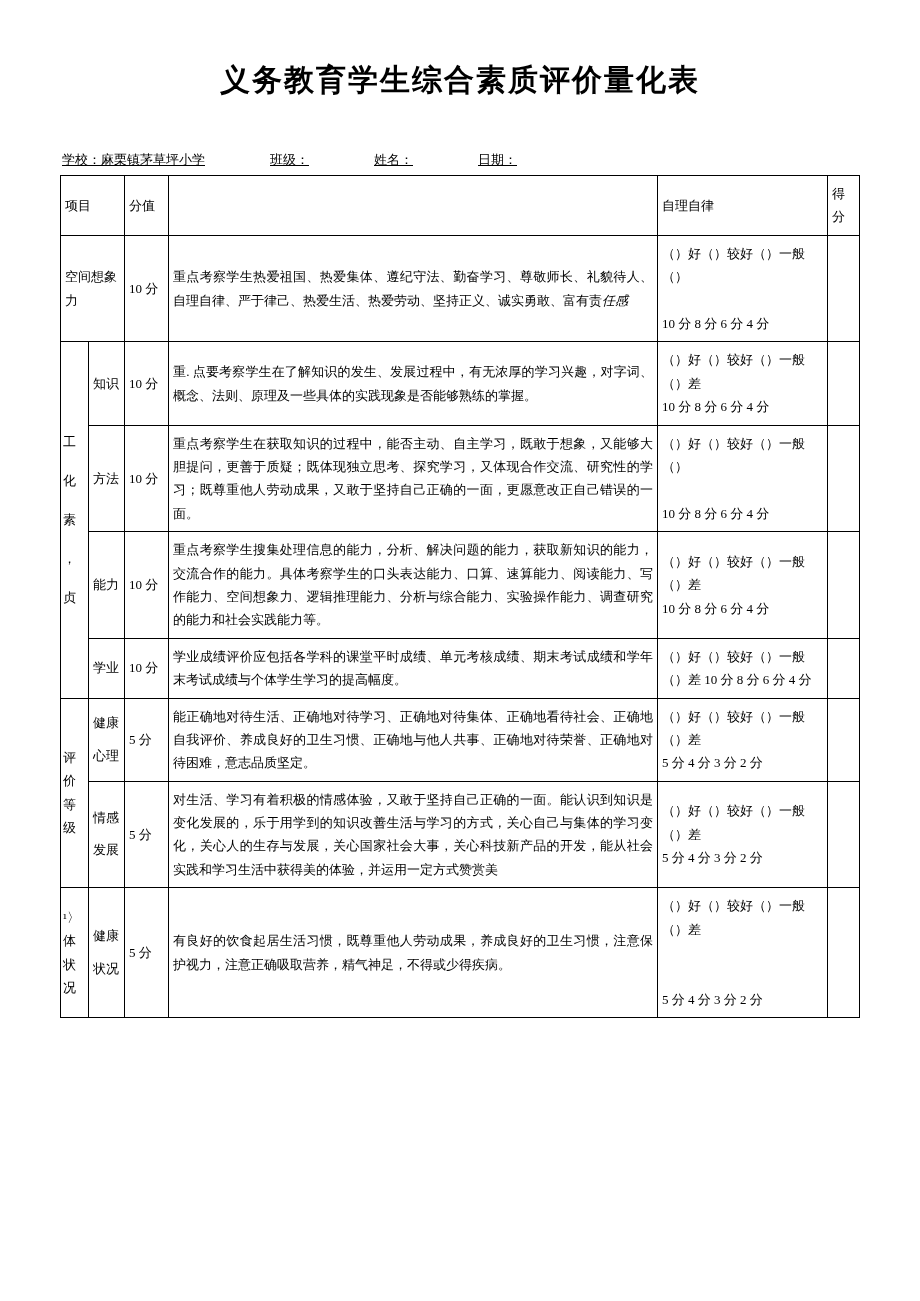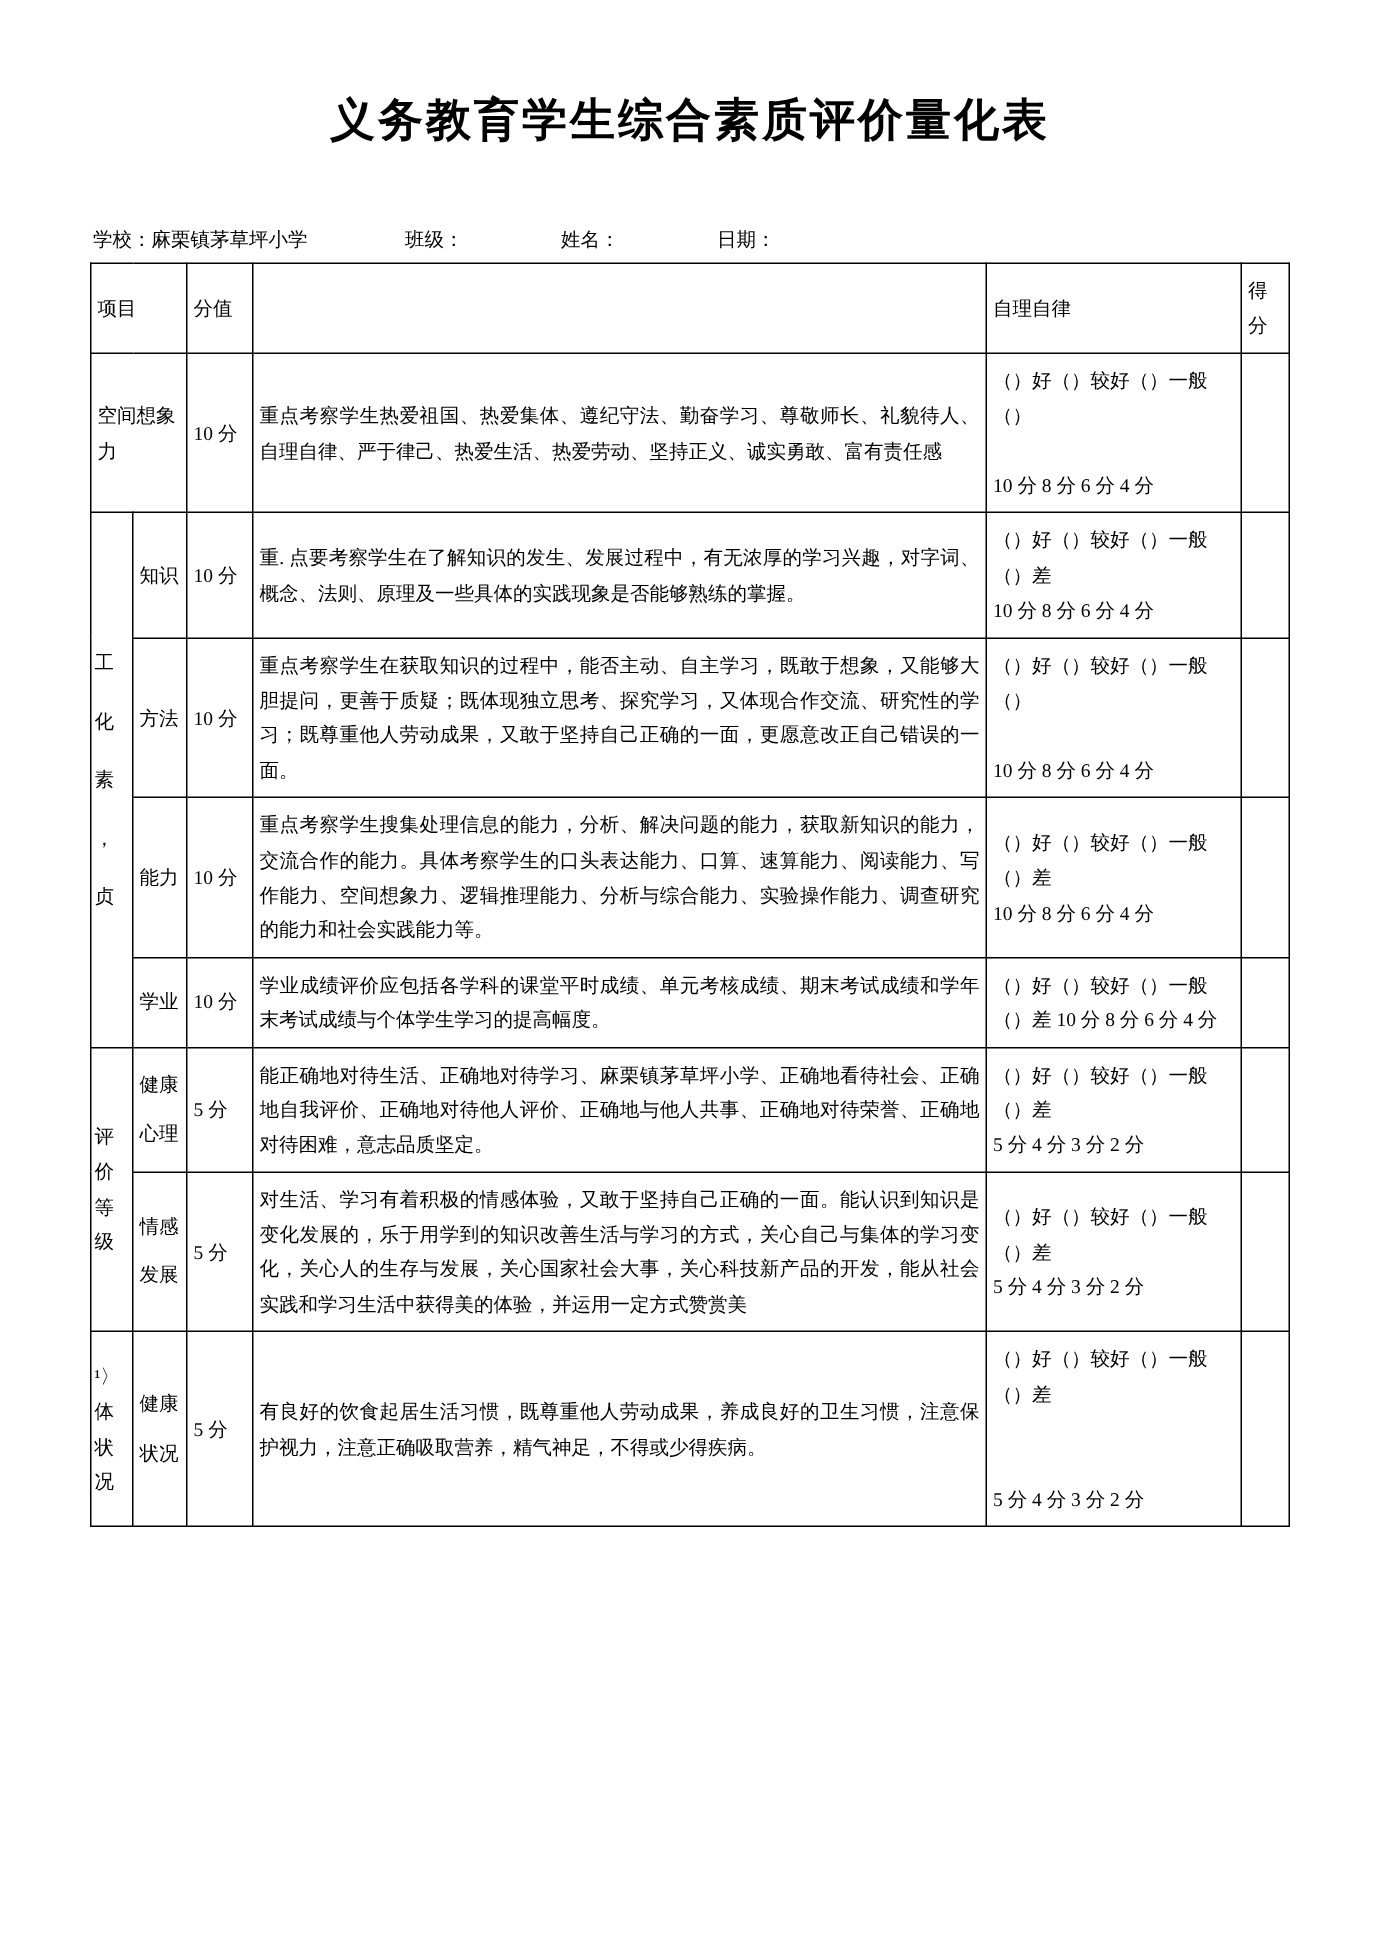--- a/index.html
+++ b/index.html
@@ -15,20 +15,21 @@
       font-size: 30px;
       font-weight: bold;
       margin-bottom: 50px;
       letter-spacing: 2px;
     }
     .meta-row {
       display: flex;
       margin-bottom: 6px;
       font-size: 13px;
       padding: 0 2px;
+      text-decoration: underline;
     }
     .meta-row span {
       margin-right: 65px;
     }
     table {
       border-collapse: collapse;
       width: 100%;
       table-layout: fixed;
     }
     td, th {
@@ -42,20 +43,21 @@
     .col-cat1 { width: 28px; }
     .col-cat2 { width: 36px; }
     .col-score { width: 44px; }
     .col-desc { width: auto; }
     .col-rating { width: 170px; }
     .col-result { width: 32px; }
     .narrow {
       padding: 4px 2px;
     }
     .italic-inline {
+      font-style: italic;
     }
     .desc-cell {
       text-align: justify;
     }
   </style>
 </head>
 <body>
 
 <h1 class="title">义务教育学生综合素质评价量化表</h1>
 
@@ -129,21 +131,21 @@
     <td class="desc-cell">学业成绩评价应包括各学科的课堂平时成绩、单元考核成绩、期末考试成绩和学年末考试成绩与个体学生学习的提高幅度。</td>
     <td style="white-space:pre-line">（）好（）较好（）一般（）差 10 分 8 分 6 分 4 分</td>
     <td></td>
   </tr>
 
   <tr>
     <td rowspan="2" class="narrow">评价等级</td>
     <td style="white-space:pre-line;line-height:2.5">健康
 心理</td>
     <td>5 分</td>
-    <td class="desc-cell">能正确地对待生活、正确地对待学习、麻栗镇茅草坪小学、正确地看待社会、正确地自我评价、正确地对待他人评价、正确地与他人共事、正确地对待荣誉、正确地对待困难，意志品质坚定。</td>
+    <td class="desc-cell">能正确地对待生活、正确地对待学习、正确地对待集体、正确地看待社会、正确地自我评价、养成良好的卫生习惯、正确地与他人共事、正确地对待荣誉、正确地对待困难，意志品质坚定。</td>
     <td style="white-space:pre-line">（）好（）较好（）一般（）差
 5 分 4 分 3 分 2 分</td>
     <td></td>
   </tr>
   <tr>
     <td style="white-space:pre-line;line-height:2.5">情感
 发展</td>
     <td>5 分</td>
     <td class="desc-cell">对生活、学习有着积极的情感体验，又敢于坚持自己正确的一面。能认识到知识是变化发展的，乐于用学到的知识改善生活与学习的方式，关心自己与集体的学习变化，关心人的生存与发展，关心国家社会大事，关心科技新产品的开发，能从社会实践和学习生活中获得美的体验，并运用一定方式赞赏美</td>
     <td style="white-space:pre-line">（）好（）较好（）一般（）差

